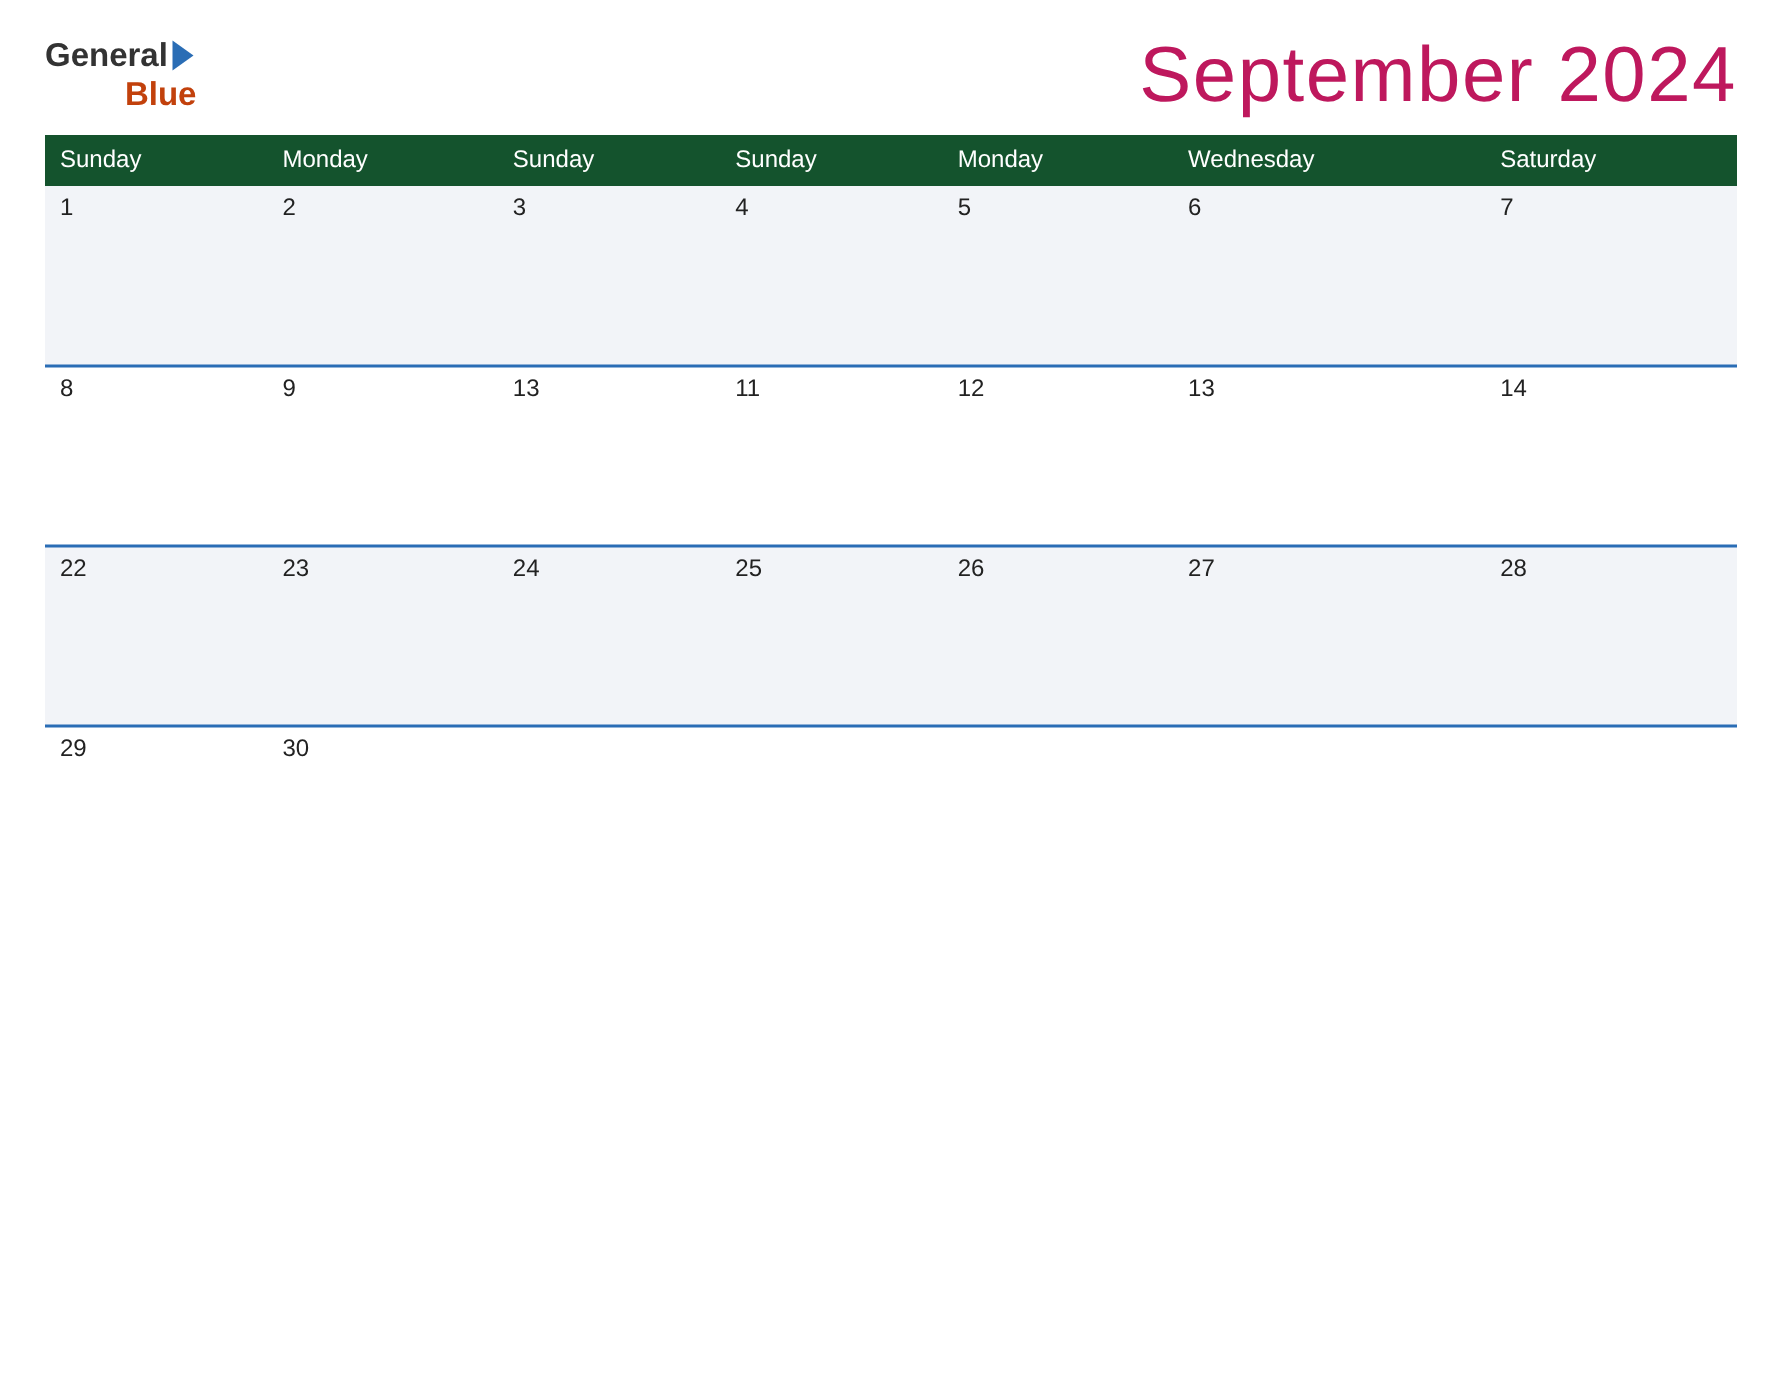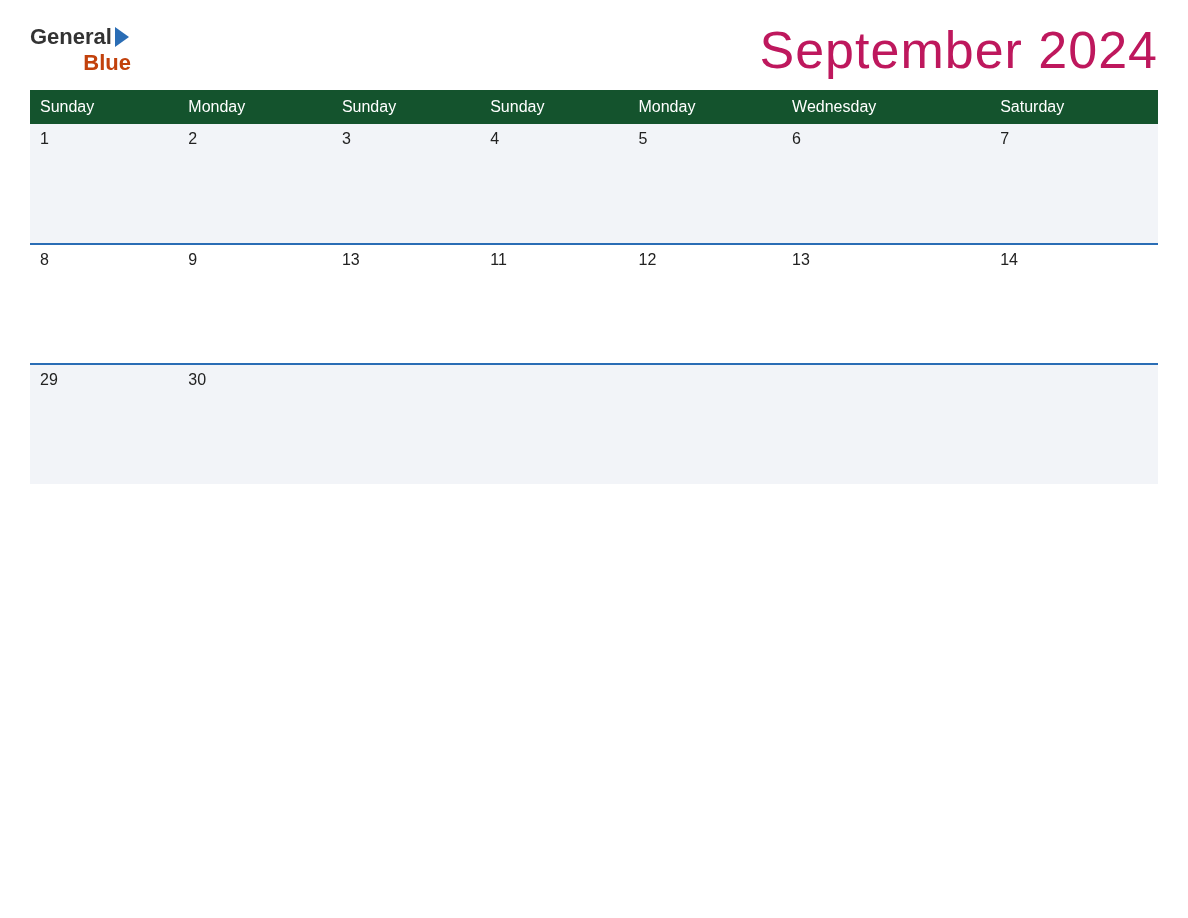--- a/index.html
+++ b/index.html
@@ -187,20 +187,43 @@
         <td>
           <span class="day-num">12</span>
         </td>
         <td>
           <span class="day-num">13</span>
         </td>
         <td>
           <span class="day-num">14</span>
         </td>
       </tr>
+      <tr>
+        <td>
+          <span class="day-num">22</span>
+        </td>
+        <td>
+          <span class="day-num">23</span>
+        </td>
+        <td>
+          <span class="day-num">24</span>
+        </td>
+        <td>
+          <span class="day-num">25</span>
+        </td>
+        <td>
+          <span class="day-num">26</span>
+        </td>
+        <td>
+          <span class="day-num">27</span>
+        </td>
+        <td>
+          <span class="day-num">28</span>
+        </td>
+      </tr>
       <tr class="last-row">
         <td>
           <span class="day-num">29</span>
         </td>
         <td>
           <span class="day-num">30</span>
         </td>
         <td></td>
         <td></td>
         <td></td>

